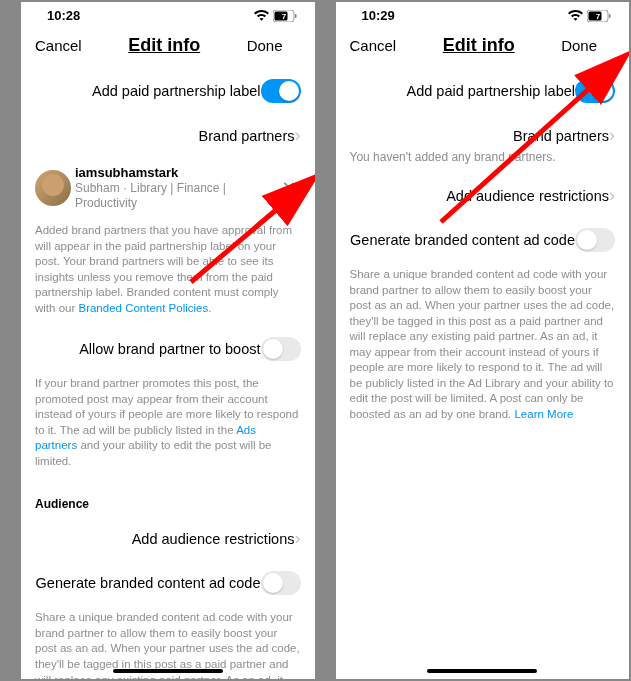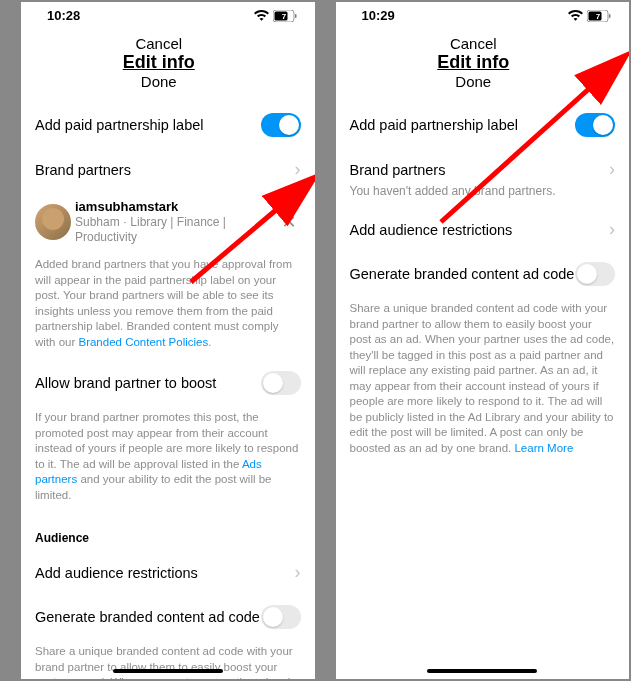--- a/index.html
+++ b/index.html
@@ -31,29 +31,28 @@
       font-weight: 600;
     }
     .status-right { display: flex; align-items: center; gap: 4px; }
     .wifi-icon, .battery-icon { display: inline-flex; align-items: center; }
     .nav-header {
       display: flex;
       justify-content: space-between;
       align-items: center;
       padding: 10px 32px 12px 14px;
       font-size: 15px;
-      flex-direction: column;
     }
     .nav-cancel { color: #000; font-weight: 400; }
     .nav-title { font-weight: 700; font-size: 18px; text-decoration: underline; }
     .nav-done { color: #000; font-weight: 400; text-align: center; }
     .content { flex: 1; overflow: hidden; }
     .row {
       display: flex;
-      justify-content: space-between;
+      justify-content: flex-end;
       align-items: center;
       padding: 11px 14px;
       font-size: 14.5px;
       color: #000;
     }
     .chevron { color: #c4c4c6; font-size: 18px; font-weight: 300; }
     .toggle {
       width: 40px;
       height: 24px;
       border-radius: 12px;
@@ -187,21 +186,21 @@
     <div class="help-text">
       <span>Added brand partners that you have approval from will appear in the paid partnership label on your post. Your brand partners will be able to see its insights unless you remove them from the paid partnership label. Branded content must comply with our </span><a href="#">Branded Content Policies</a>.
     </div>
 
     <div class="row">
       <span>Allow brand partner to boost</span>
       <span class="toggle off"></span>
     </div>
 
     <div class="help-text">
-      <span>If your brand partner promotes this post, the promoted post may appear from their account instead of yours if people are more likely to respond to it. The ad will be approval listed in the </span><a href="#">Ads partners</a><span> and your ability to edit the post will be limited.</span>
+      <span>If your brand partner promotes this post, the promoted post may appear from their account instead of yours if people are more likely to respond to it. The ad will be publicly listed in the </span><a href="#">Ads partners</a><span> and your ability to edit the post will be limited.</span>
     </div>
 
     <div class="section-label">Audience</div>
 
     <div class="row">
       <span>Add audience restrictions</span>
       <span class="chevron">›</span>
     </div>
 
     <div class="row">

